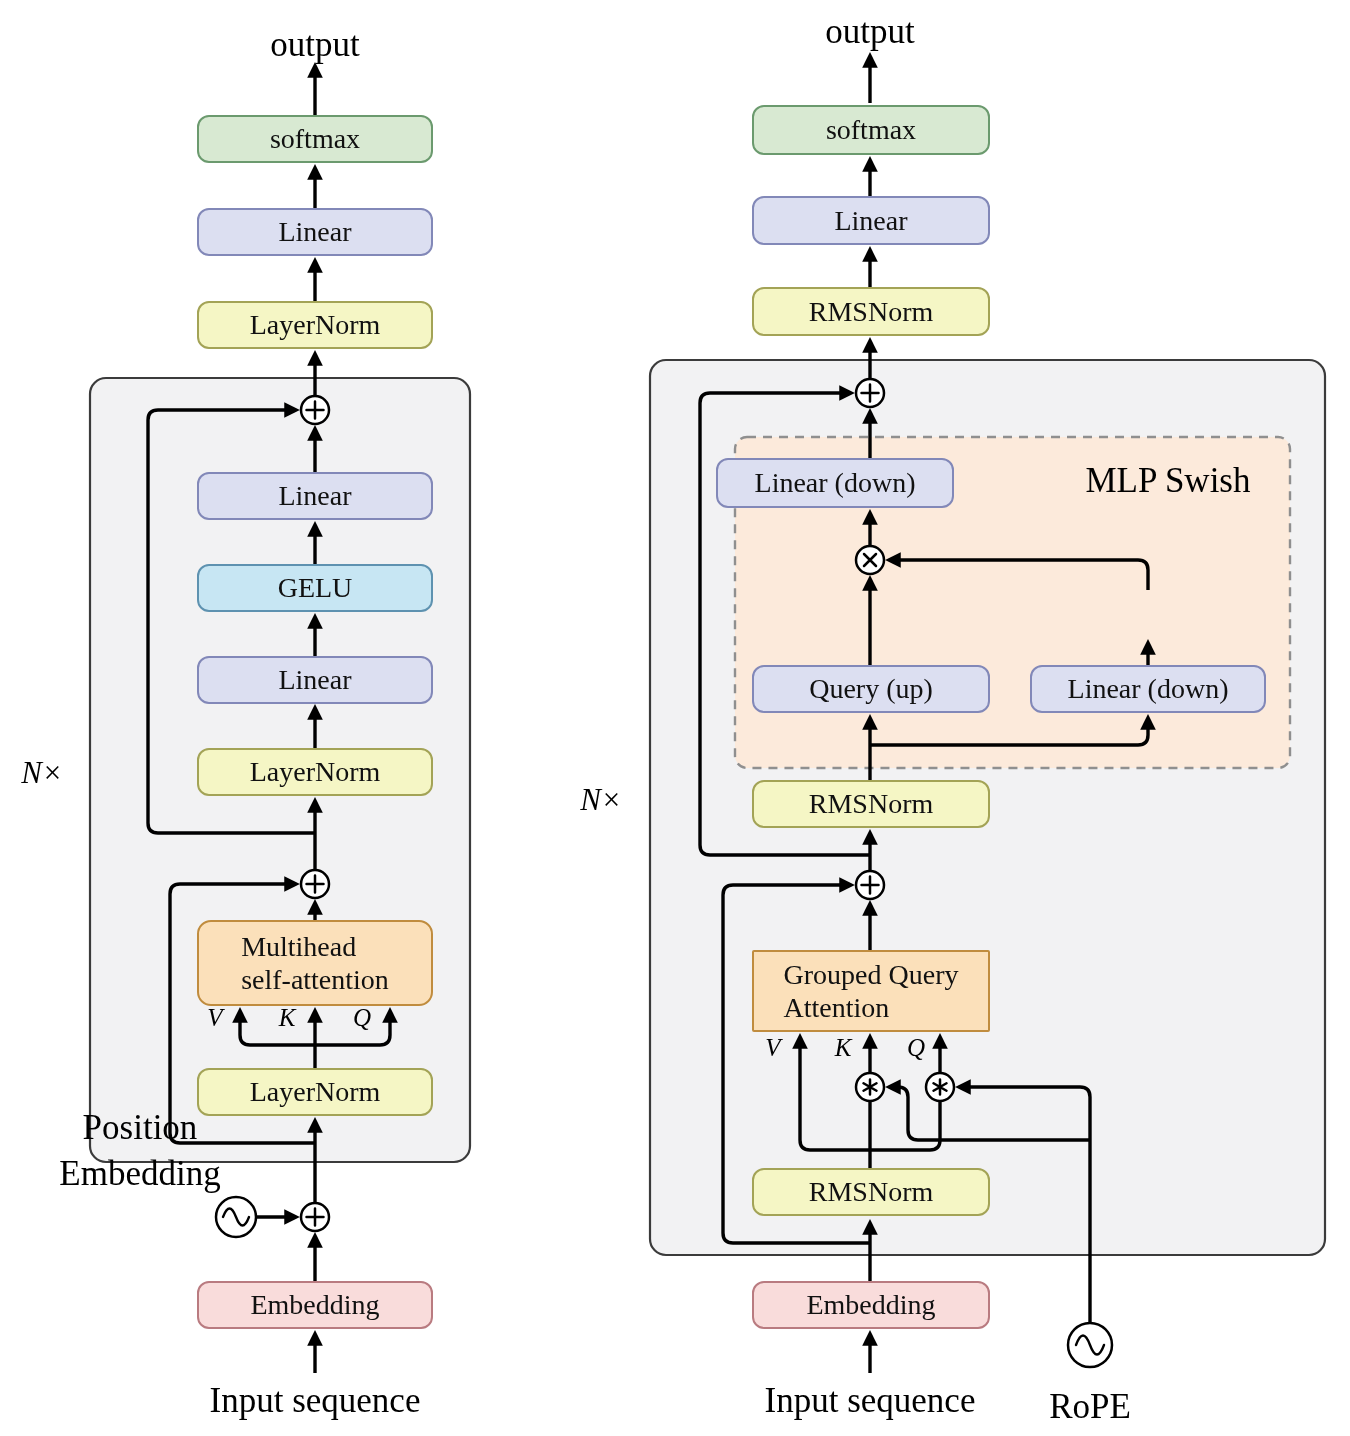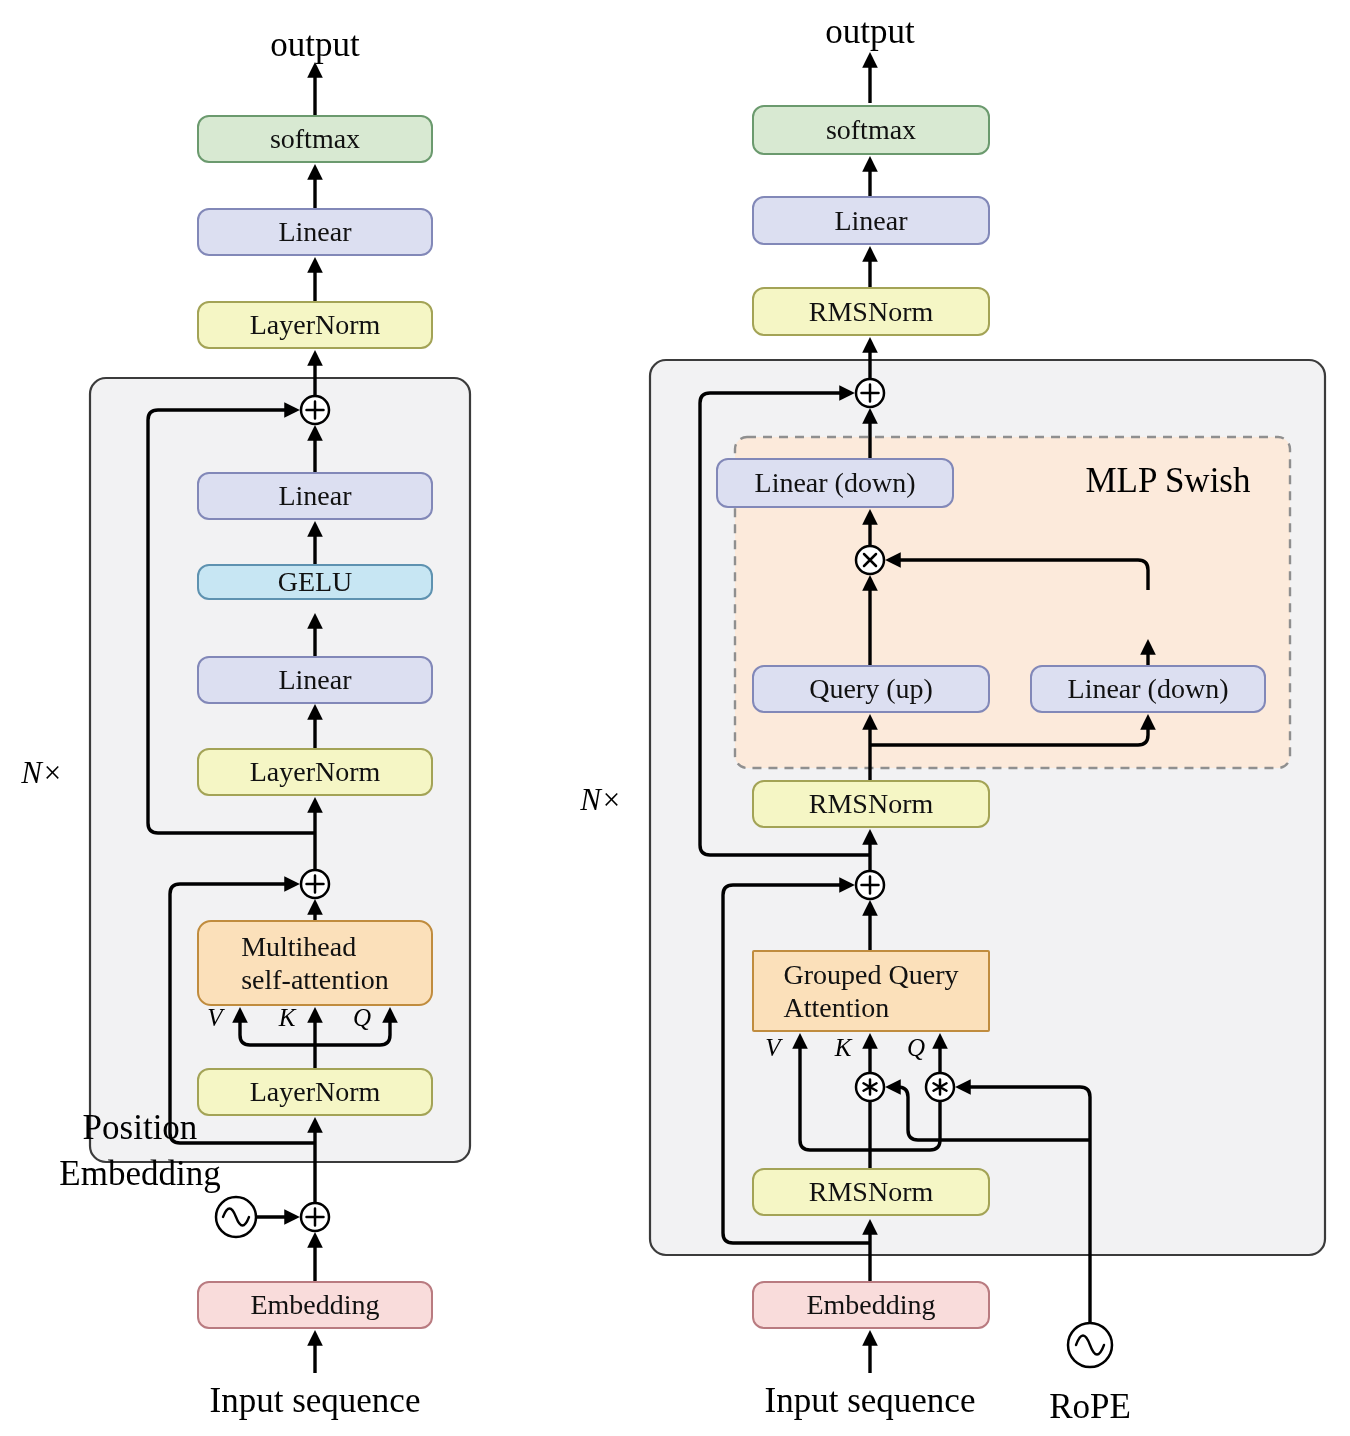--- a/index.html
+++ b/index.html
@@ -141,21 +141,21 @@
       <path class="sine-glyph" d="M 1076 1345 Q 1083 1326 1090 1345 T 1104 1345"></path>
     </g>
   </svg>
 
   <div class="lbl" style="left:315px; top:45px;">output</div>
   <div class="node c-green" style="left:197px; top:115px;  width:236px; height:48px;">softmax</div>
   <div class="node c-purple" style="left:197px; top:208px;  width:236px; height:48px;">Linear</div>
   <div class="node c-yellow" style="left:197px; top:301px;  width:236px; height:48px;">LayerNorm</div>
   <div class="lbl repeat" style="left:42px; top:773px;">N×</div>
   <div class="node c-purple" style="left:197px; top:472px;  width:236px; height:48px;">Linear</div>
-  <div class="node c-blue" style="left:197px; top:564px;  width:236px; height:36px;">GELU</div>
+  <div class="node c-blue" style="left:197px; top:564px;  width:236px; height:48px;">GELU</div>
   <div class="node c-purple" style="left:197px; top:656px;  width:236px; height:48px;">Linear</div>
   <div class="node c-yellow" style="left:197px; top:748px;  width:236px; height:48px;">LayerNorm</div>
   <div class="node c-orange" style="left:197px; top:920px;  width:236px; height:86px; border-radius:14px;">Multihead
 self-attention</div>
   <div class="lbl vkq" style="left:215px; top:1018px;">V</div>
   <div class="lbl vkq" style="left:287px; top:1018px;">K</div>
   <div class="lbl vkq" style="left:362px; top:1018px;">Q</div>
   <div class="node c-yellow" style="left:197px; top:1068px; width:236px; height:48px;">LayerNorm</div>
   <div class="lbl" style="left:140px; top:1150px;">Position
 Embedding</div>

